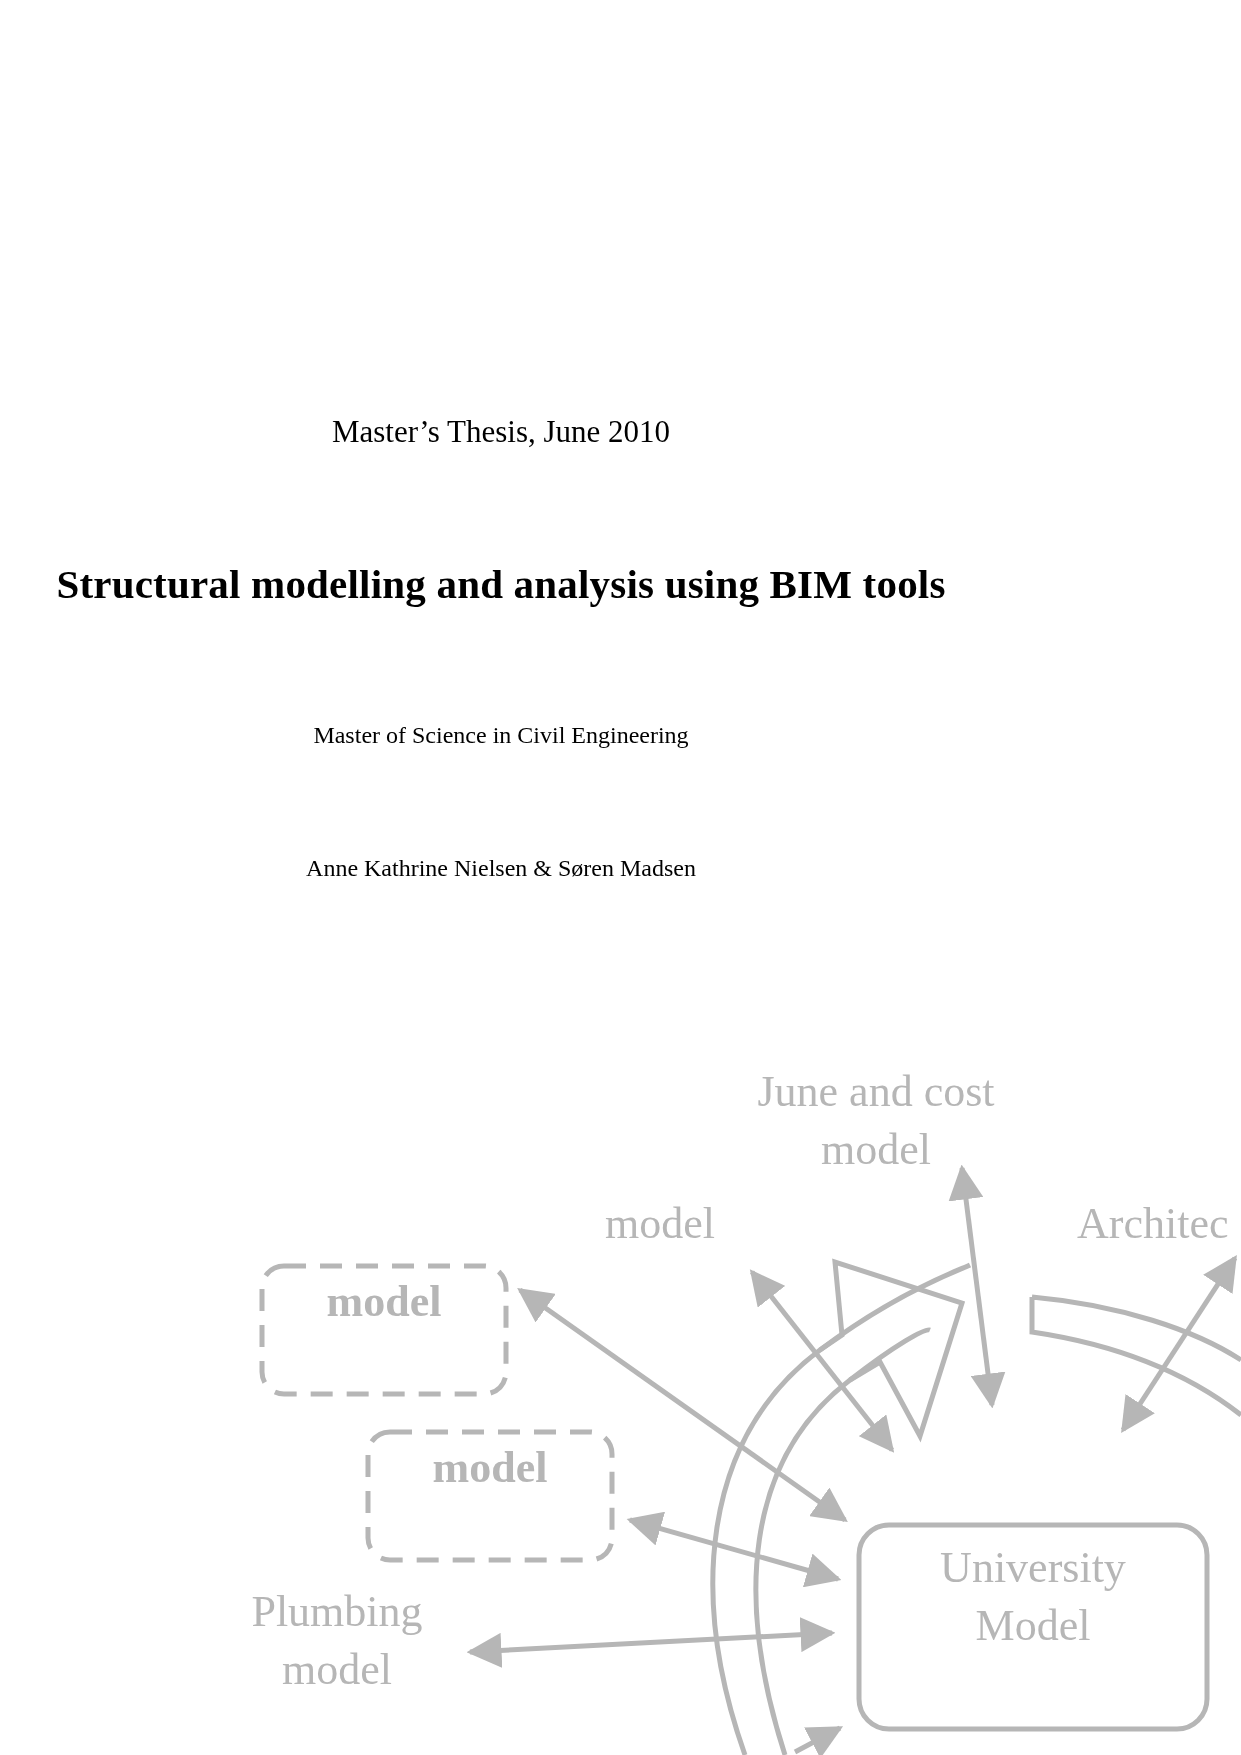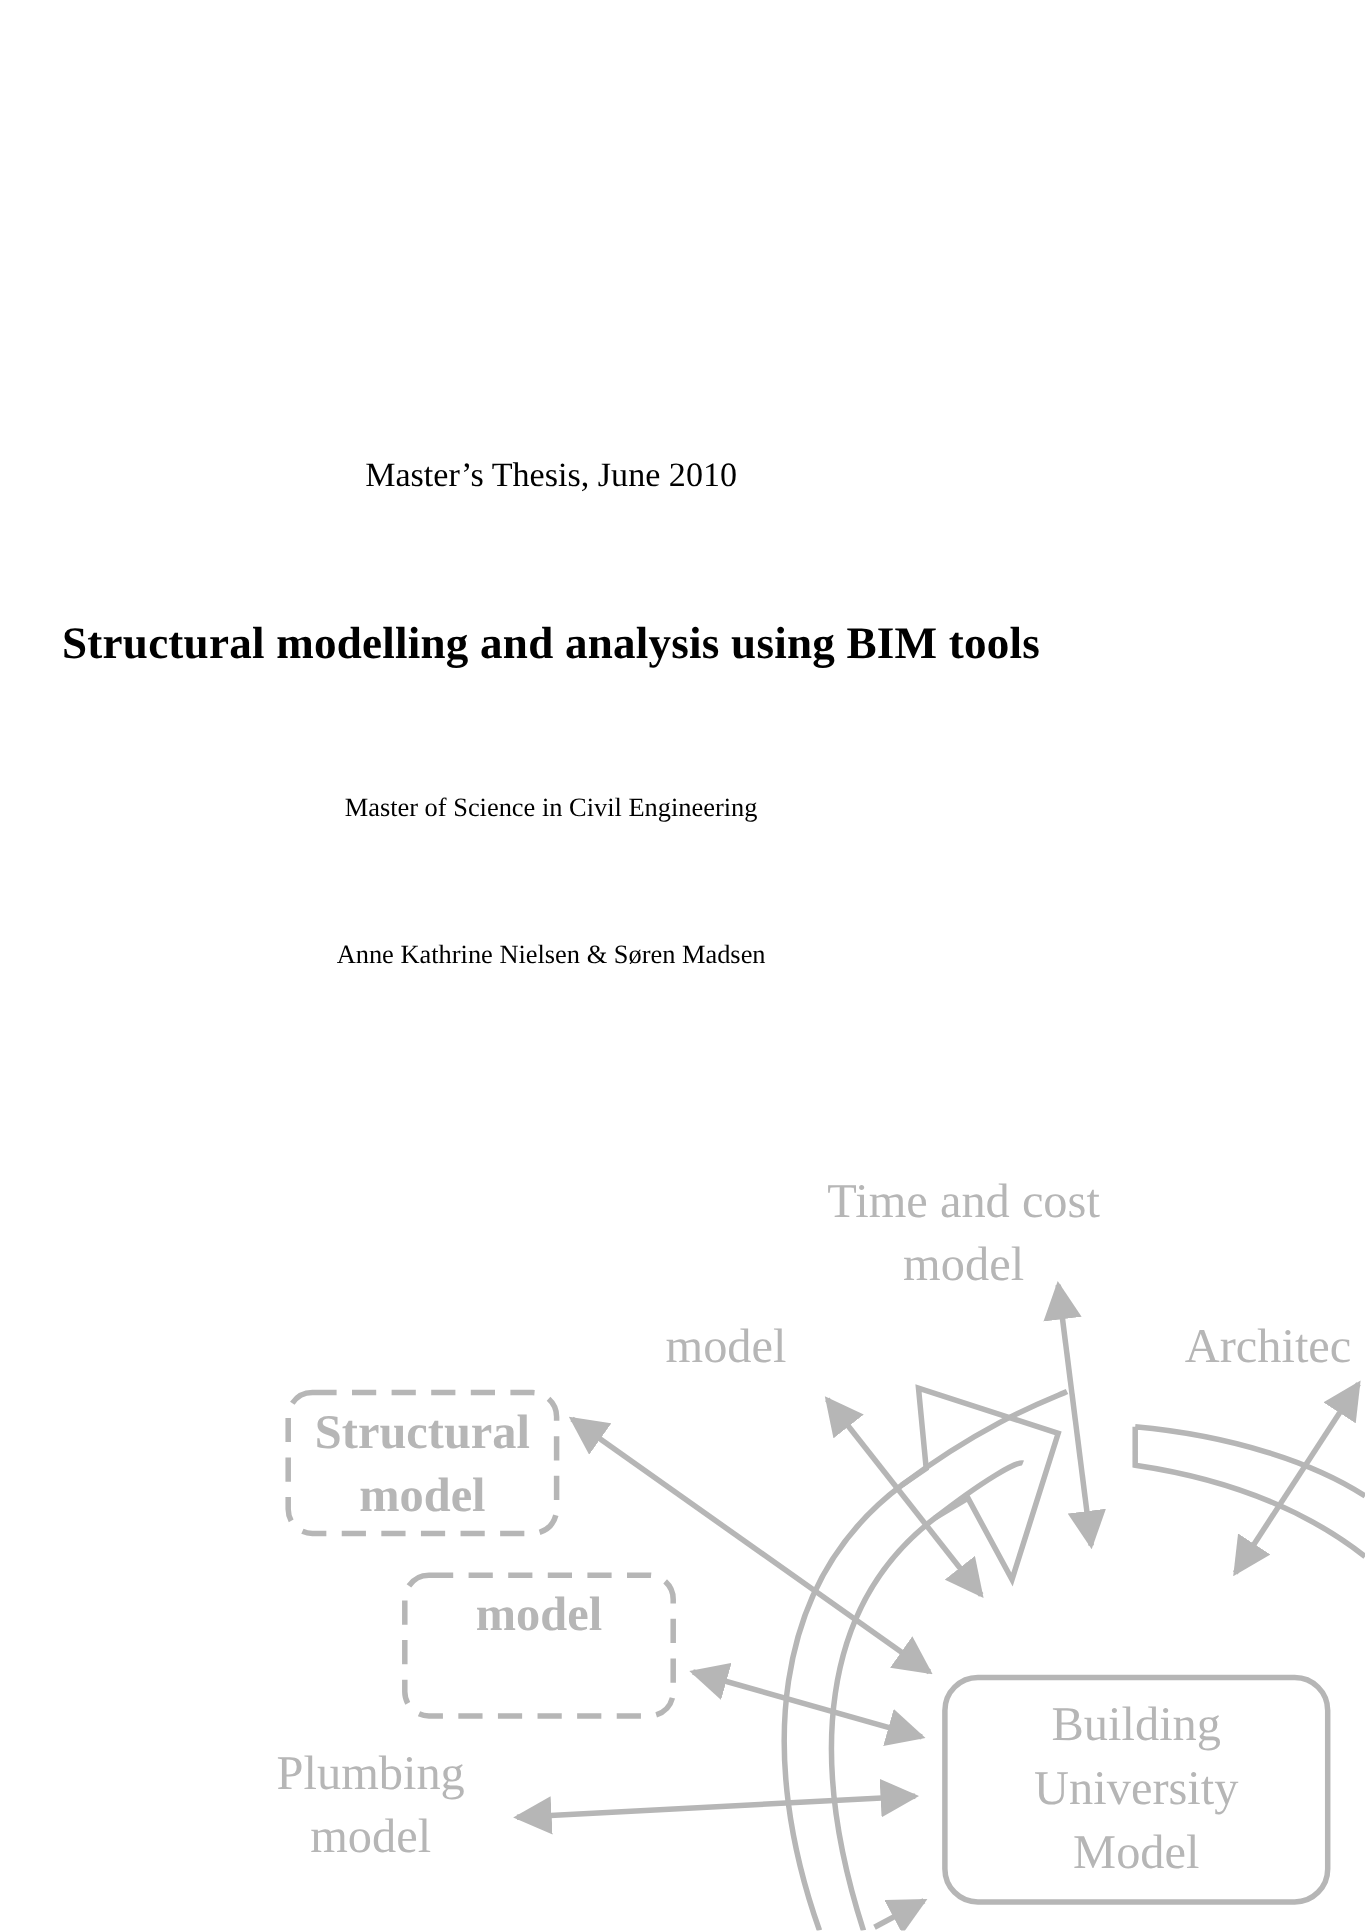--- a/index.html
+++ b/index.html
@@ -50,37 +50,35 @@
     <line x1="630" y1="1520" x2="838" y2="1579"></line>
     <line x1="470" y1="1652" x2="832" y2="1633"></line>
     <line x1="752" y1="1272" x2="892" y2="1450"></line>
     <line x1="962" y1="1168" x2="992" y2="1405"></line>
     <line x1="1235" y1="1258" x2="1123" y2="1430"></line>
   </g>
   <line x1="795" y1="1752" x2="840" y2="1728" stroke="#b6b6b6" stroke-width="5" marker-end="url(#ah)"></line>
 </svg>
 
 <div class="lbl" style="left:740px; top:1063px; width:272px;">
-  <div>Time and cost</div>
+  <div>June and cost</div>
   <div>model</div>
 </div>
 <div class="lbl" style="left:528px; top:1195px; width:264px;">
   <div>model</div>
 </div>
 <div class="lbl" style="left:1077px; top:1195px; width:164px; overflow:hidden; text-align:left;">
   <div>Architec</div>
 </div>
 <div class="lbl bold" style="left:262px; top:1273px; width:244px;">
-  <div>Structural</div>
   <div>model</div>
 </div>
 <div class="lbl bold" style="left:368px; top:1439px; width:244px;">
   <div>model</div>
 </div>
 <div class="lbl" style="left:232px; top:1583px; width:210px;">
   <div>Plumbing</div>
   <div>model</div>
 </div>
 <div class="lbl" style="left:859px; top:1539px; width:348px;">
-  <div>Building</div>
   <div>University</div>
   <div>Model</div>
 </div>
 
 </body></html>

